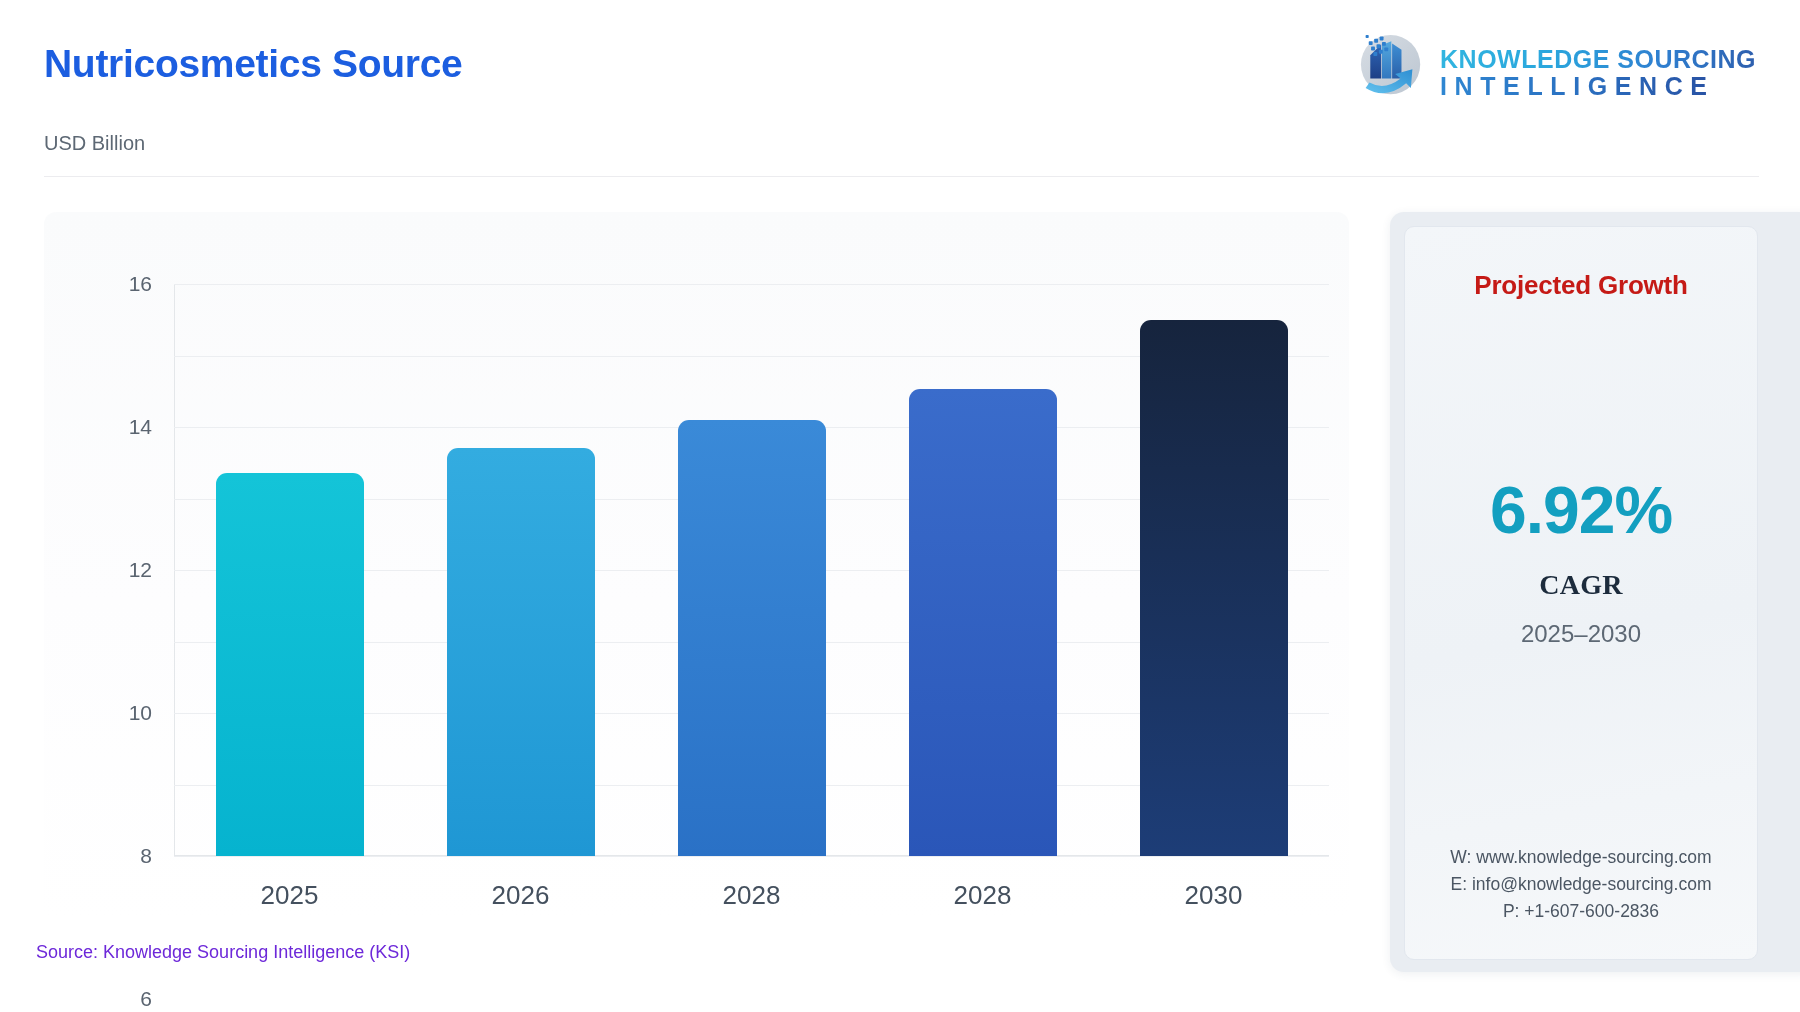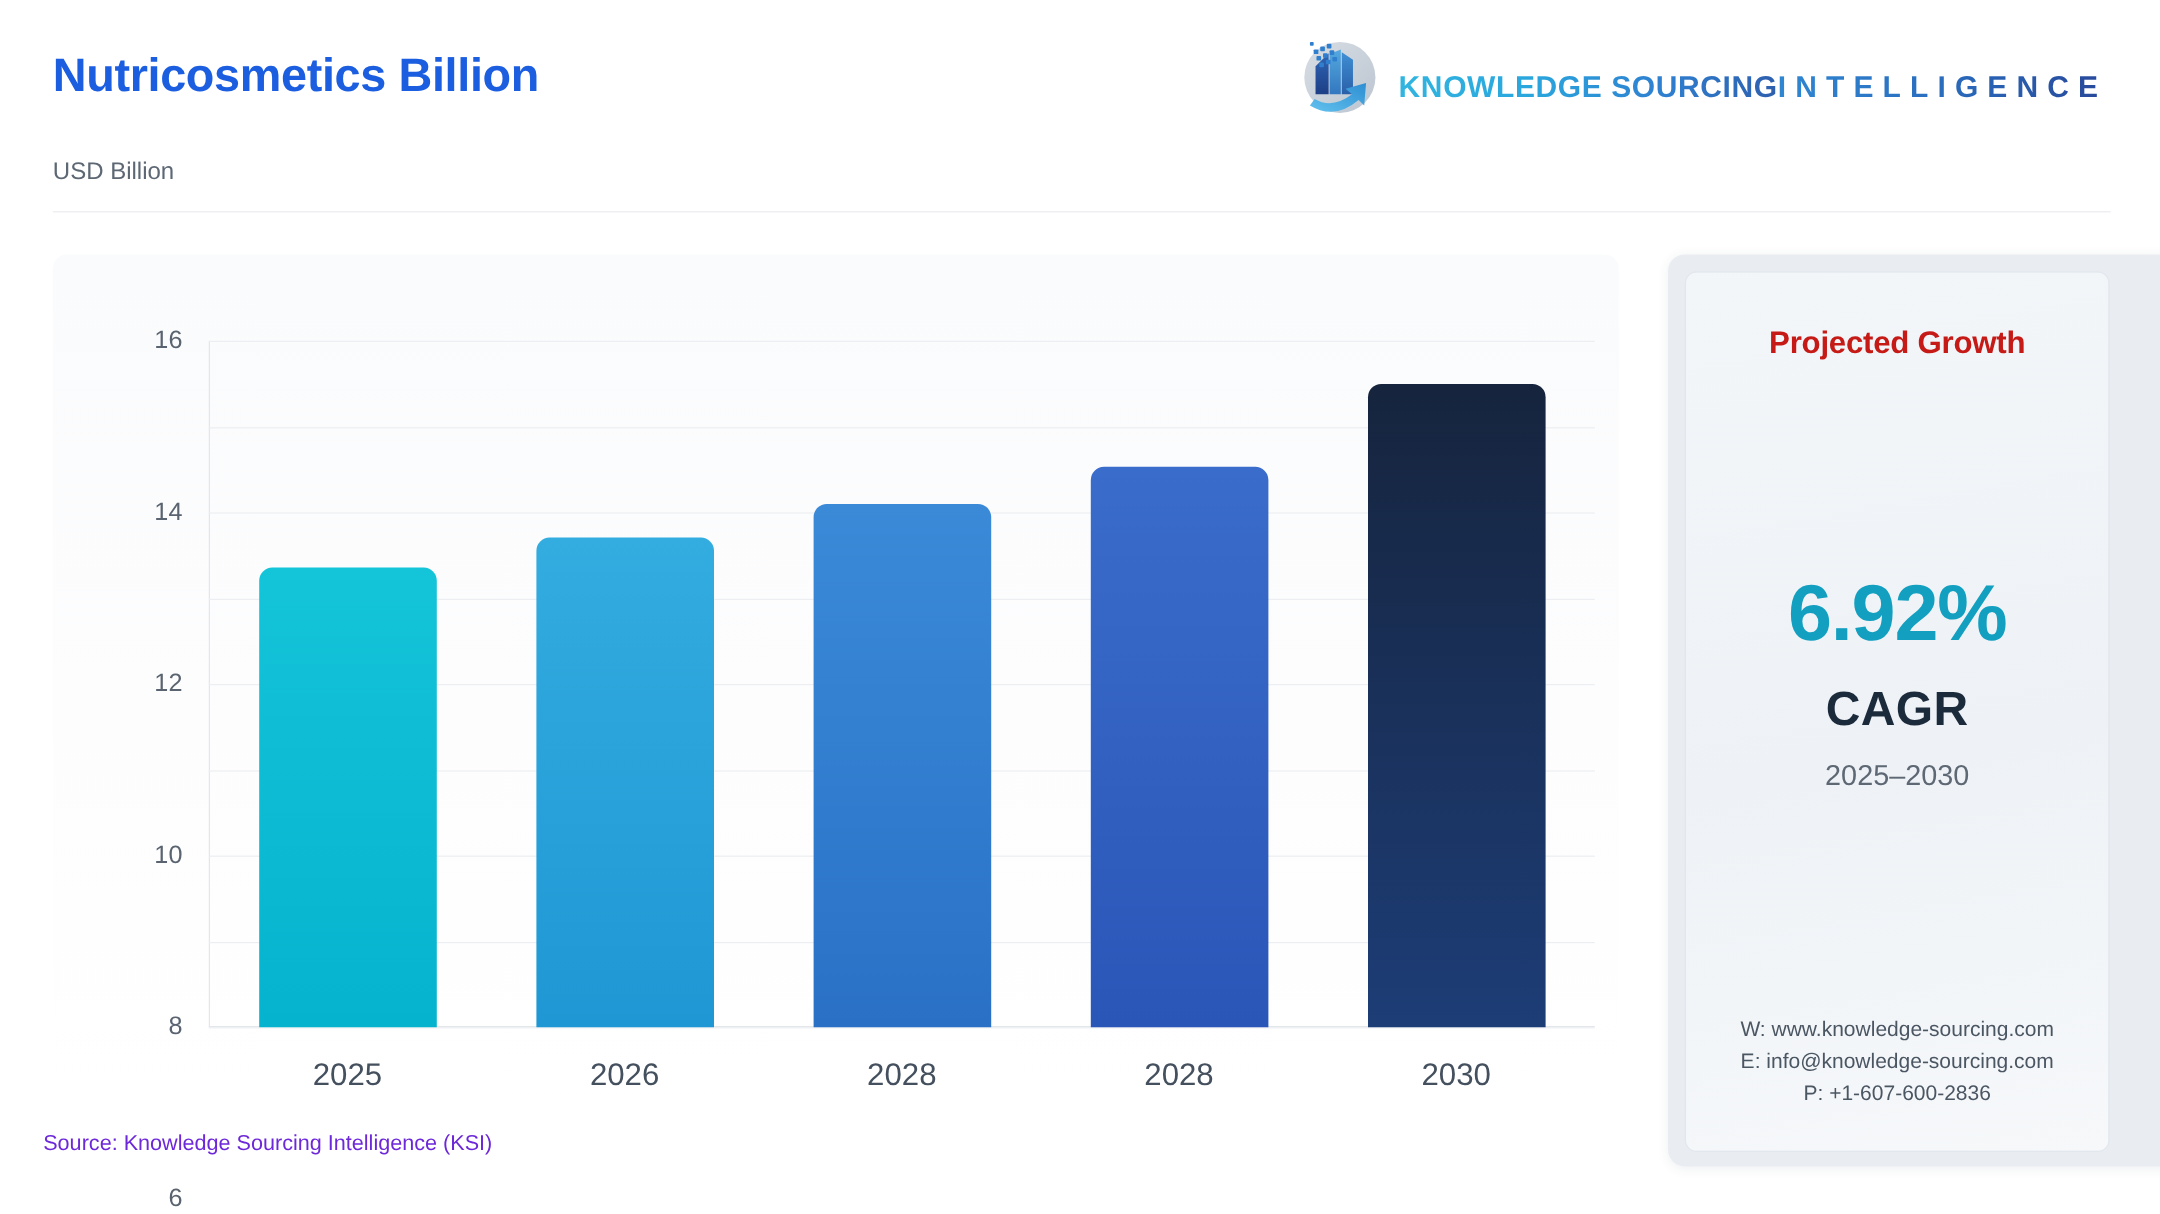--- a/index.html
+++ b/index.html
@@ -59,21 +59,21 @@
     gap: 12px;
   }
   .logo-mark {
     width: 78px;
     height: 78px;
     flex: 0 0 78px;
     position: relative;
   }
   .logo-text {
     display: flex;
-    flex-direction: row;
+    flex-direction: column;
     justify-content: center;
     line-height: 1.08;
     margin-top: 20px;
   }
   .logo-line1 {
     font-size: 25px;
     font-weight: bold;
     letter-spacing: 0.5px;
     background: linear-gradient(90deg, #31b5e0 0%, #2aa6dd 35%, #2f7fd0 70%, #2e5fae 100%);
     -webkit-background-clip: text;
@@ -224,24 +224,25 @@
   .cagr-value {
     margin-top: 176px;
     font-size: 66px;
     font-weight: bold;
     color: #139fc0;
     letter-spacing: -1px;
     line-height: 1;
   }
   .cagr-label {
     margin-top: 26px;
-    font-size: 40px;
+    font-size: 28px;
     font-weight: bold;
     color: #1c2b3c;
     letter-spacing: 0.3px;
+    font-family: Liberation Serif, serif;
   }
   .cagr-period {
     margin-top: 19px;
     font-size: 24px;
     color: #5d6874;
   }
   .contact {
     position: absolute;
     bottom: 34px;
     left: 0;
@@ -250,21 +251,21 @@
     font-size: 17.5px;
     color: #4b5663;
     line-height: 1.55;
   }
   .contact div { white-space: nowrap; }
 </style>
 </head>
 <body>
 
 <div class="header">
-  <div class="title">Nutricosmetics Billion</div>
+  <div class="title">Nutricosmetics Source</div>
   <div class="subtitle">USD Billion</div>
   <div class="header-rule"></div>
 
   <div class="logo">
     <div class="logo-mark">
       <svg viewBox="0 0 100 100" width="78" height="78" aria-hidden="true">
         <defs>
           <linearGradient id="gCircle" x1="0" y1="0" x2="1" y2="1">
             <stop offset="0%" stop-color="#d7dde4"></stop>
             <stop offset="100%" stop-color="#bcc6d1"></stop>

